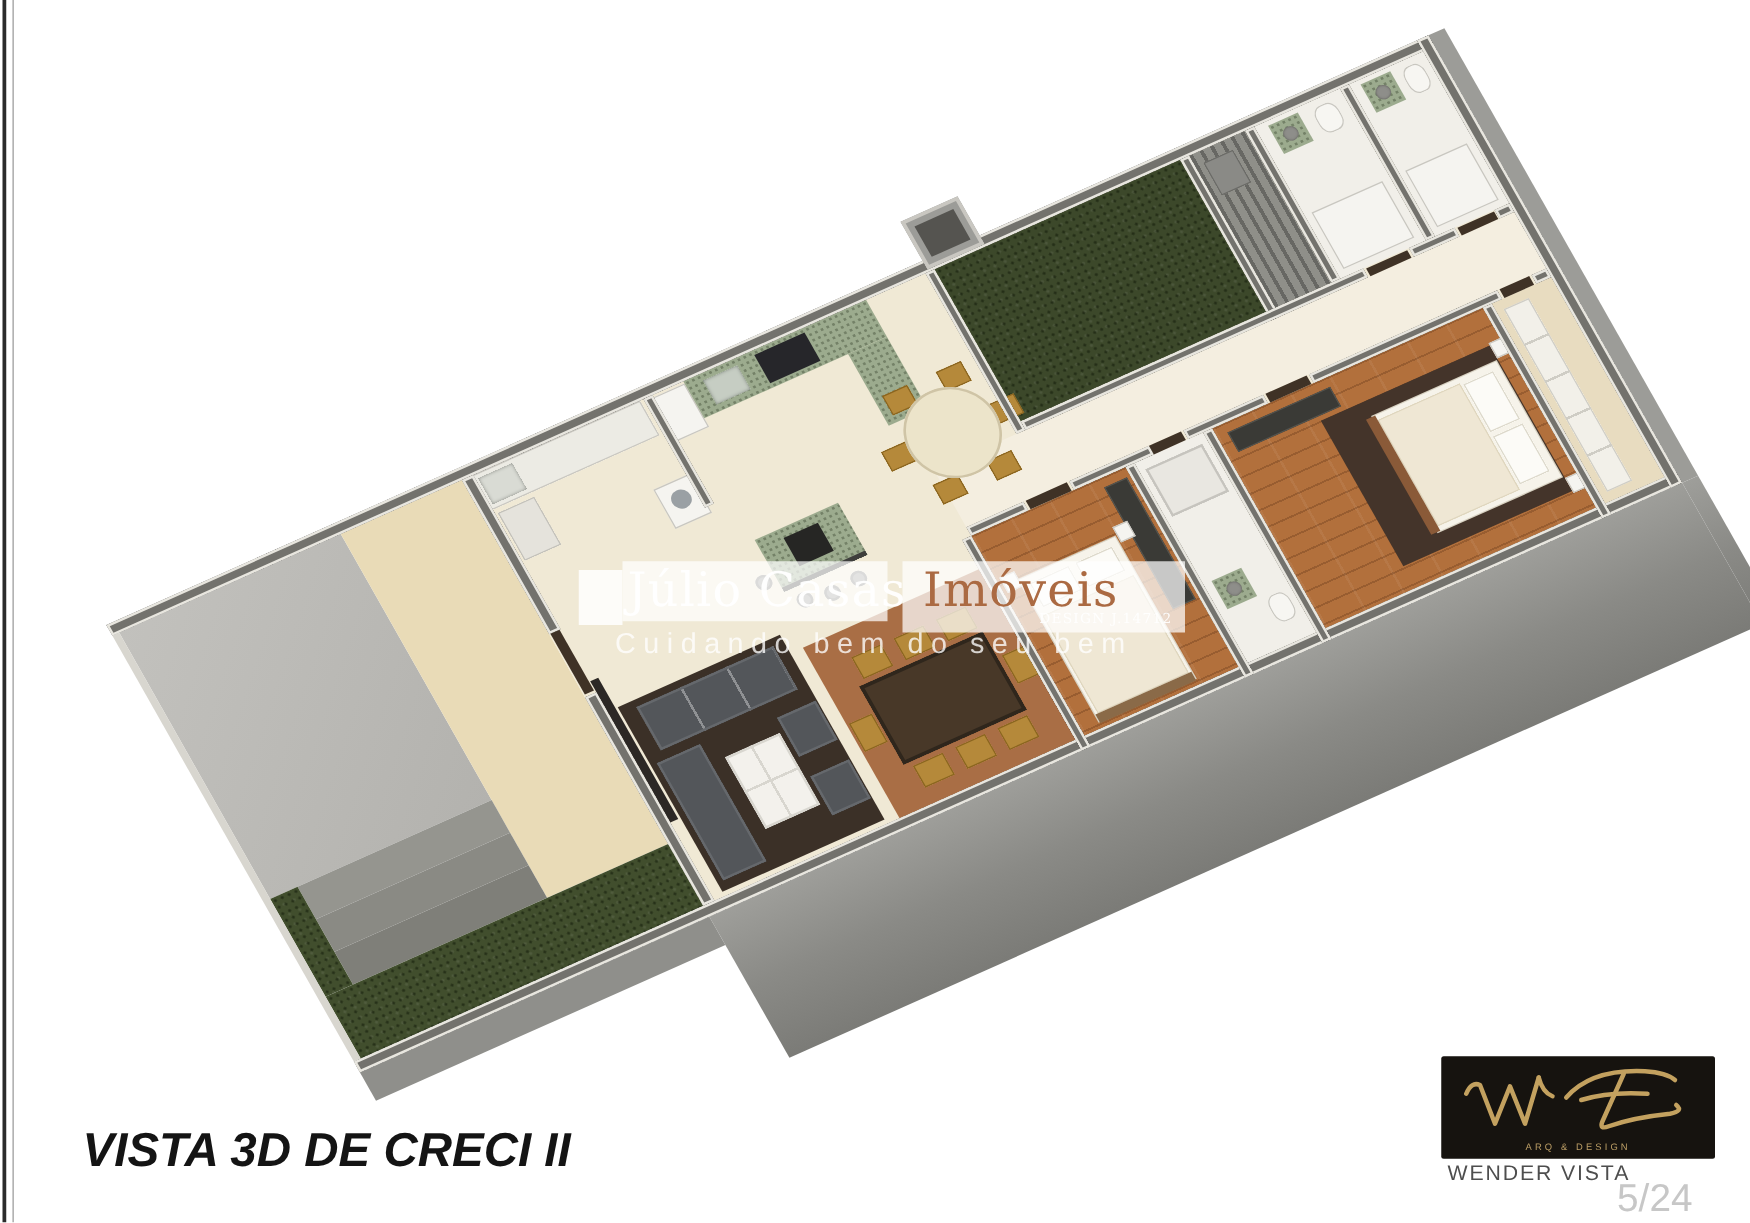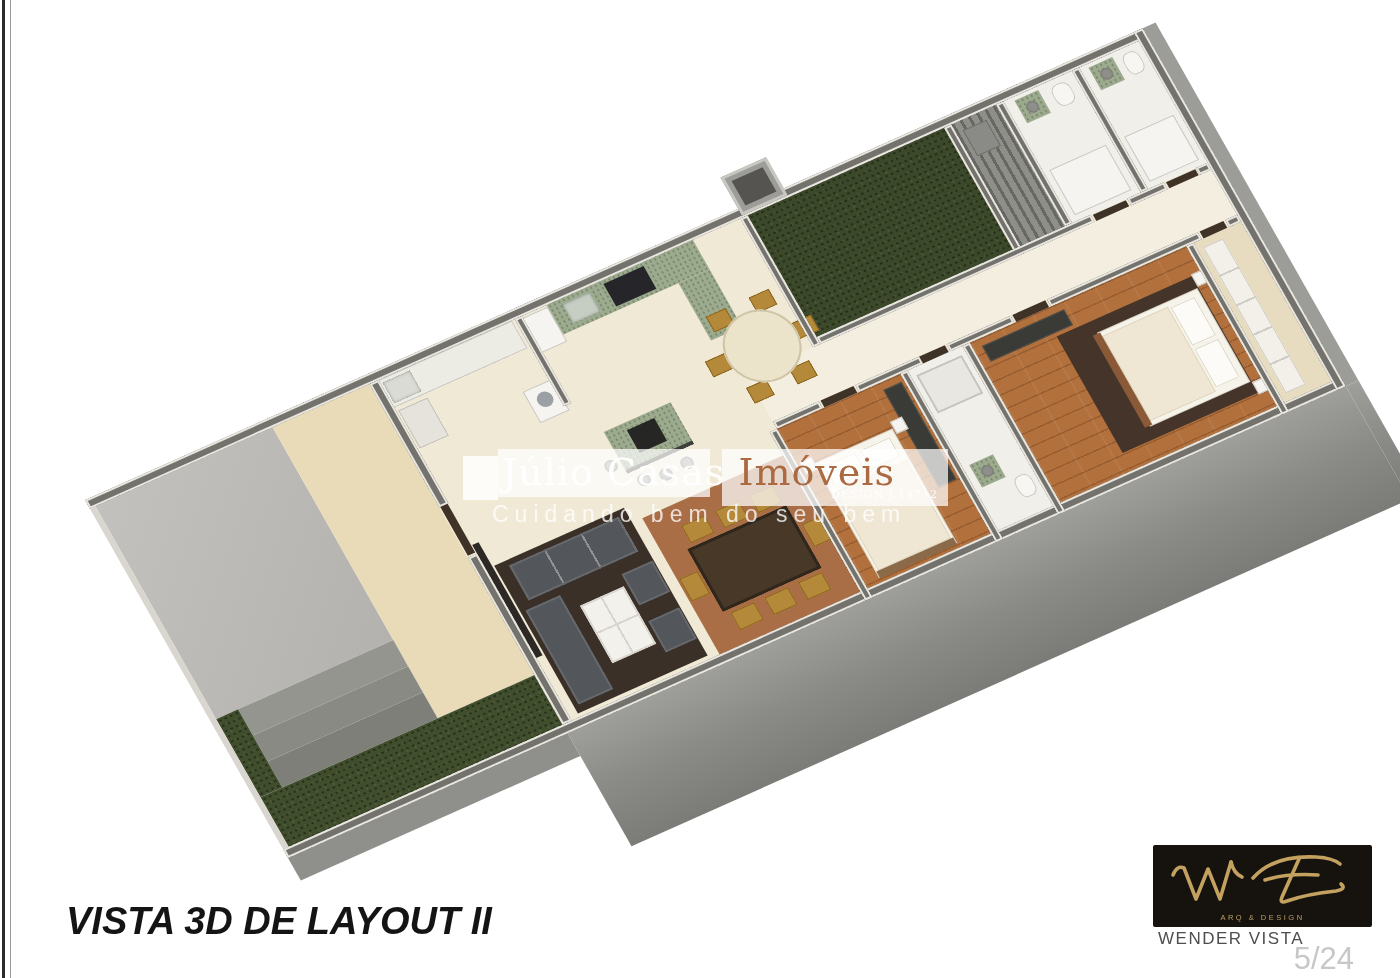--- a/index.html
+++ b/index.html
@@ -201,21 +201,21 @@
   <div style="left:723px;top:-28px;width:34px;height:28px;background:#555450;"></div>
 </div>
 
 <div class="abs wm-square" style="left:463px;top:456px;width:35px;height:44px;"></div>
 <div class="abs wm-band" style="left:498px;top:449px;width:212px;height:48px;"></div>
 <div class="abs wm-band" style="left:722px;top:449px;width:226px;height:57px;"></div>
 <div class="abs wm-brand"><span>Júlio Casas </span><span class="accent">Imóveis</span></div>
 <div class="abs wm-license">DESIGN J.14712</div>
 <div class="abs wm-tagline">Cuidando bem do seu bem</div>
 
-<div class="abs view-title">VISTA 3D DE LAYOUT II</div>
+<div class="abs view-title">VISTA 3D DE CRECI II</div>
 
 <div class="abs logo-box">
   <svg class="logo-sig" viewBox="0 0 203 62">
     <g fill="none" stroke="#c3a15f" stroke-width="3.6" stroke-linecap="round" stroke-linejoin="round">
       <path d="M12 28 Q16 18 23 21 L35 52 L47 22 L59 52 L70 15"></path>
       <path d="M70 15 Q73 27 81 30"></path>
       <path d="M92 31 Q112 8 155 10 Q172 11 179 17"></path>
       <path d="M138 12 L121 50 Q118 57 126 54 Q146 47 175 44 Q186 42 180 37"></path>
       <path d="M104 33 Q126 26 157 28"></path>
     </g>

